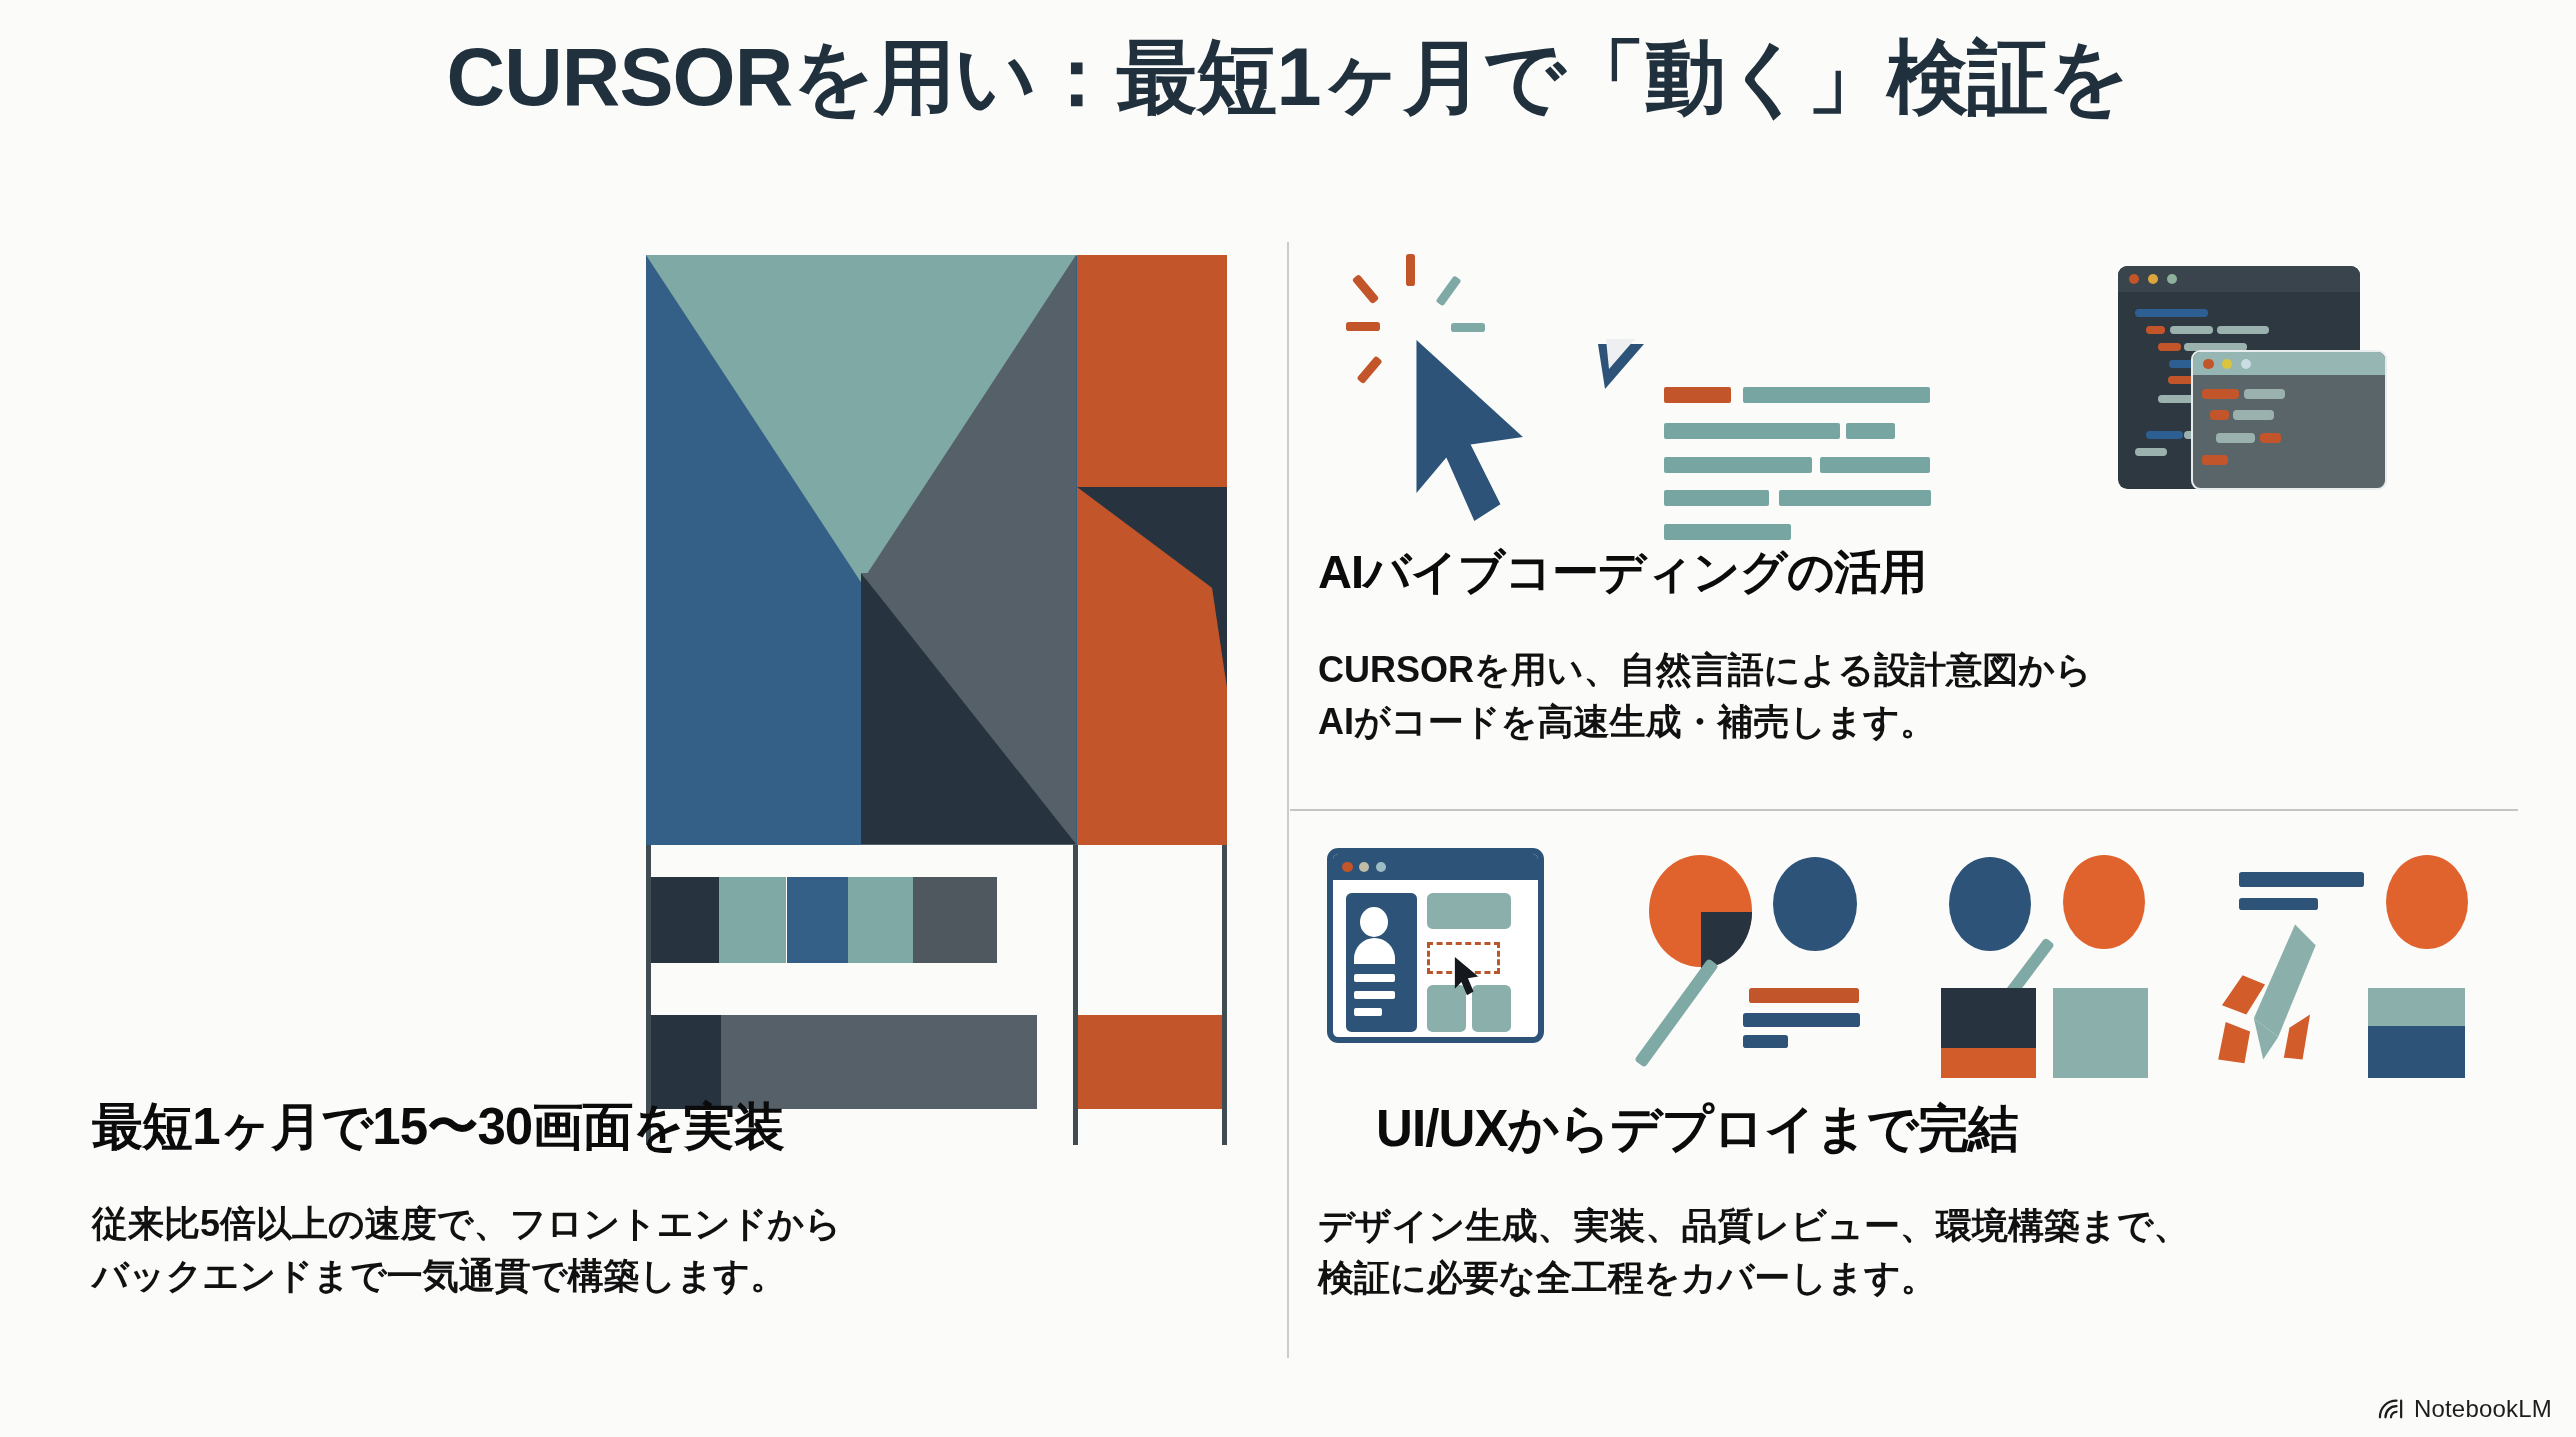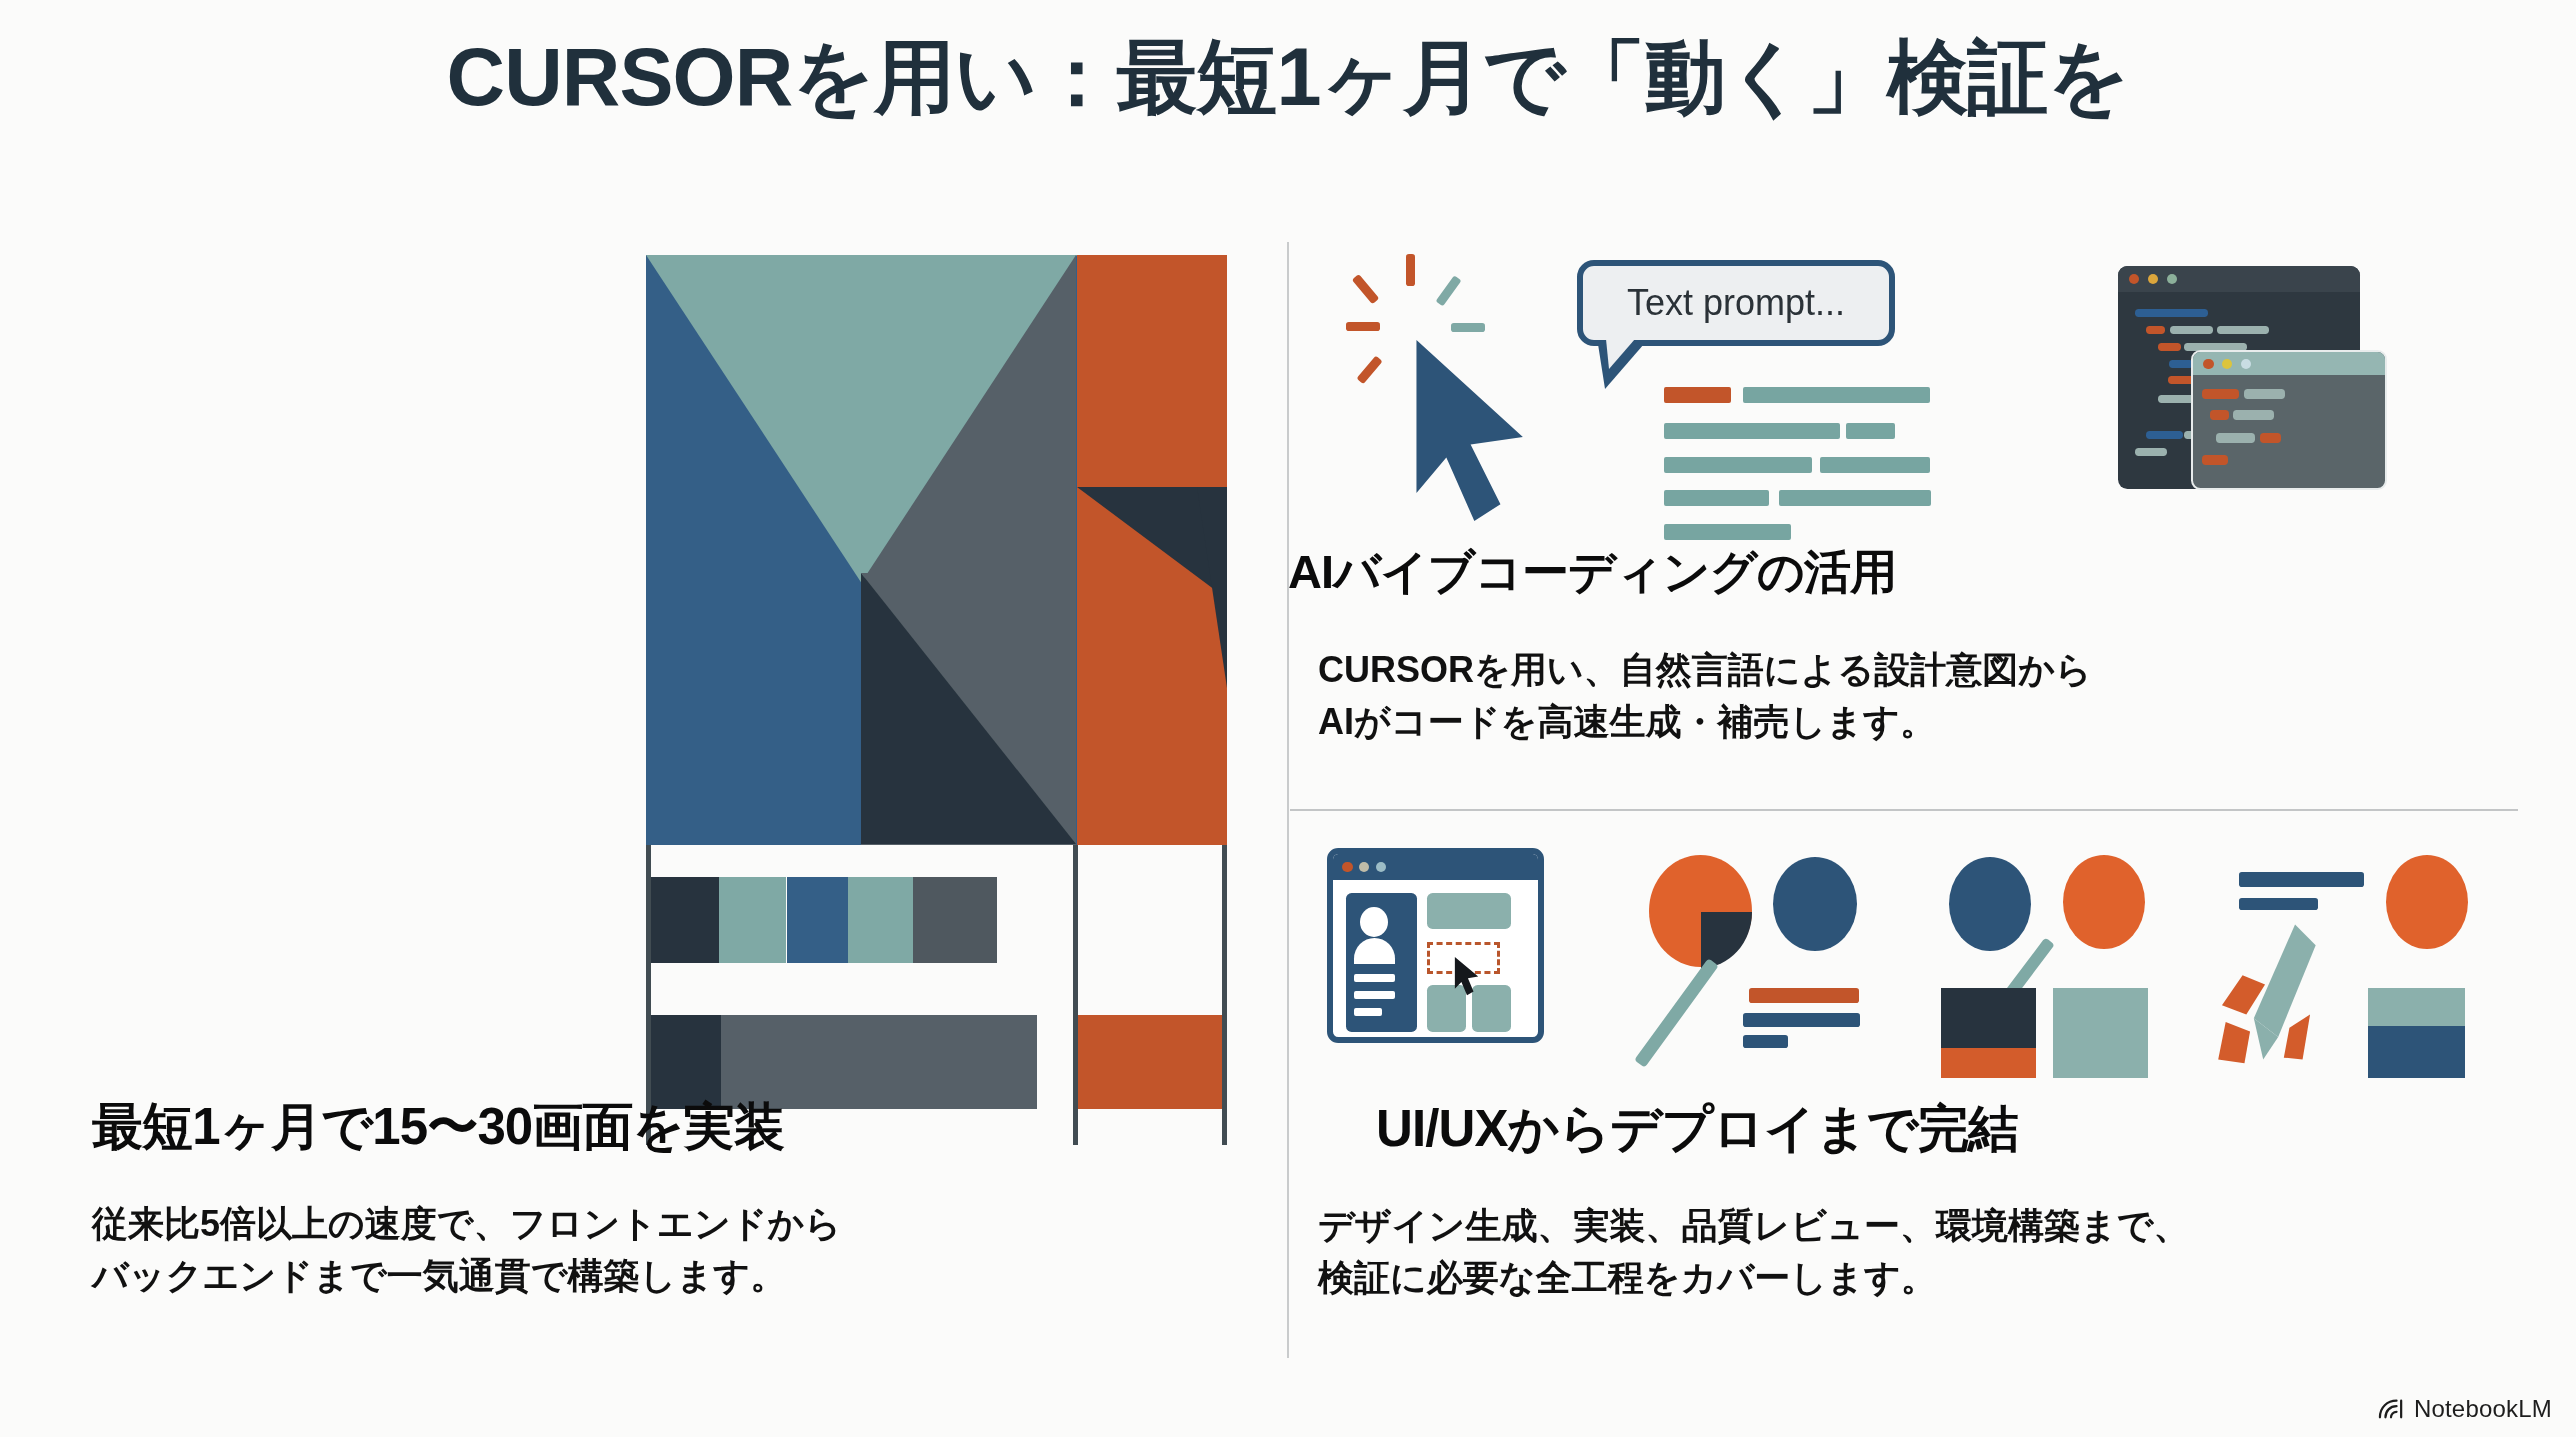--- a/index.html
+++ b/index.html
@@ -206,21 +206,21 @@
   }
   .sec-body {
     position: absolute;
     font-size: 36px;
     font-weight: bold;
     color: #111111;
     line-height: 1.45;
     white-space: pre-line;
   }
 
-  #vibe-head { left: 1288px; top: 541px; text-align: right; }
+  #vibe-head { left: 1318px; top: 541px; text-align: right; }
   #vibe-body { left: 1318px; top: 644px; }
 
   #uiux-head { left: 1376px; top: 1095px; font-size: 51px; }
   #uiux-body { left: 1318px; top: 1200px; }
 
   #left-head  { left: 92px;  top: 1093px; font-size: 51px; }
   #left-body  { left: 92px;  top: 1198px; }
 
   
   #illus-row {
@@ -336,23 +336,20 @@
     <div class="burst" style="left:41px;  top:28px;  width:9.4px; height:32px; background:#c2552a; transform:rotate(-40deg);"></div>
     <div class="burst" style="left:26px;  top:77px;  width:34px; height:9.4px; background:#c2552a;"></div>
     <div class="burst" style="left:45px;  top:110px; width:9.4px; height:30px; background:#c2552a; transform:rotate(40deg);"></div>
     <div class="burst" style="left:124px; top:30px;  width:9.4px; height:32px; background:#7fa9a5; transform:rotate(36deg);"></div>
     <div class="burst" style="left:131px; top:78px;  width:34px; height:9.4px; background:#7fa9a5;"></div>
   </div>
   <svg class="cursor-arrow" style="left:89px; top:89px;" width="126" height="192" viewBox="0 0 135 205">
     <path d="M8 6 L8 170 L40 132 L70 200 L98 182 L66 118 L122 110 Z" fill="#2d5478"></path>
   </svg>
 
-  <div class="bubble">
-    <span class="bubble-text">Text prompt...</span>
-  </div>
   <div class="bubble-tail"></div>
   <div class="bubble-tail-inner"></div>
 
   <div>
     <div class="doc-line orange" style="left:344px; top:142px; width:67px;"></div>
     <div class="doc-line" style="left:423px; top:142px; width:187px;"></div>
     <div class="doc-line" style="left:344px; top:178px; width:176px;"></div>
     <div class="doc-line" style="left:526px; top:178px; width:49px;"></div>
     <div class="doc-line" style="left:344px; top:212px; width:148px;"></div>
     <div class="doc-line" style="left:500px; top:212px; width:110px;"></div>

